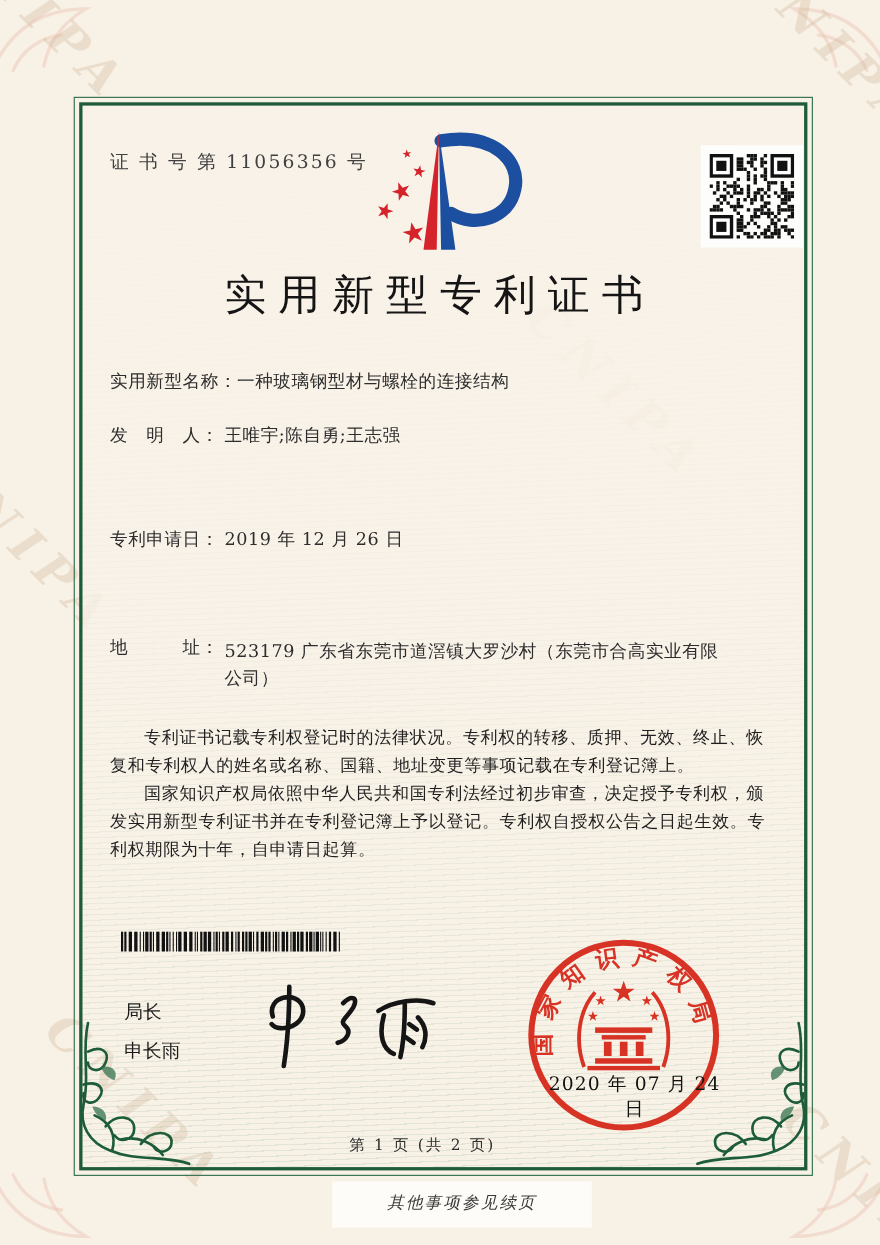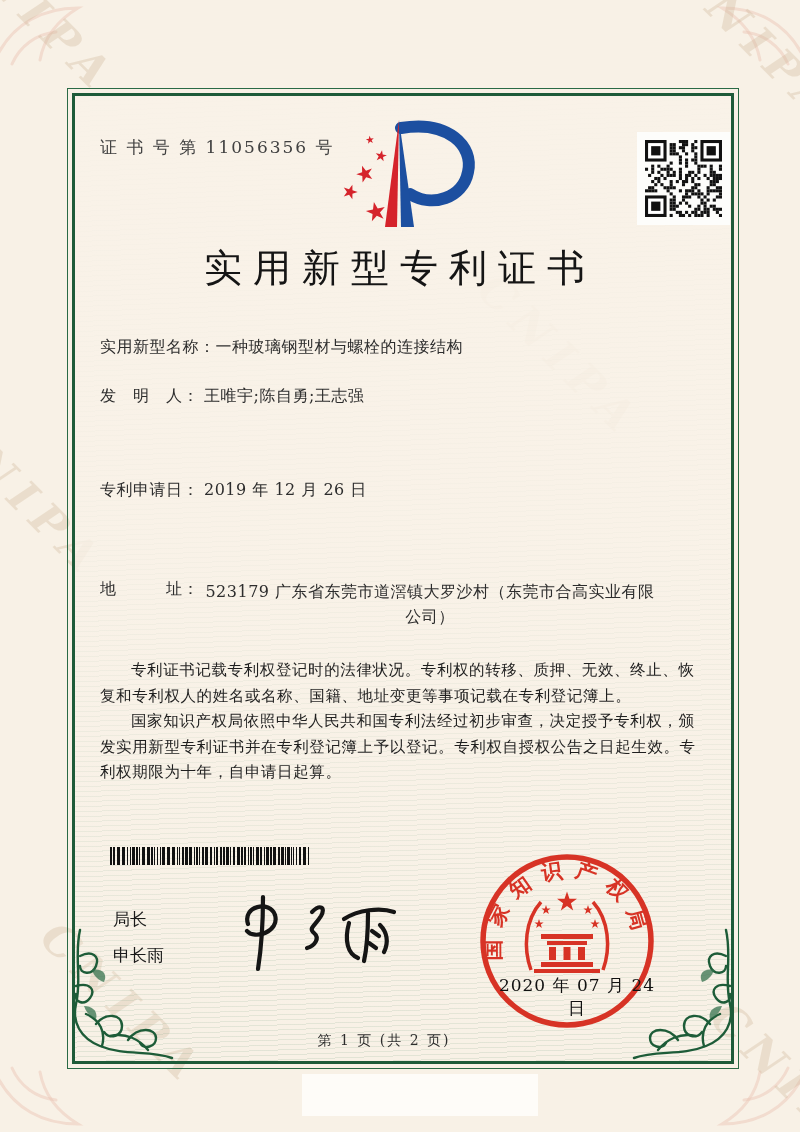--- a/index.html
+++ b/index.html
@@ -37,21 +37,21 @@
   
   .content{position:absolute;z-index:5;left:0;top:0;width:800px;height:1132px;}
   .cert-no{position:absolute;left:100px;top:136px;font-size:17px;letter-spacing:2px;color:#404040;}
   .doc-title{
     position:absolute;left:0;top:243px;width:800px;text-align:center;
     font-size:38px;font-weight:normal;letter-spacing:11px;color:#151515;
   }
   .qr-bg{position:absolute;left:637px;top:132px;width:93px;height:93px;background:#fdfdfb;}
   .field-row{position:absolute;left:100px;font-size:16px;color:#2d2d2d;white-space:nowrap;}
   .field-row .flabel{display:inline-block;min-width:104px;letter-spacing:.5px;}
-  .field-row .fvalue{display:inline-block;vertical-align:top;letter-spacing:.5px;text-align:center;}
+  .field-row .fvalue{display:inline-block;vertical-align:top;letter-spacing:.5px;}
   .field-row.wrap{white-space:normal;}
   .field-row.wrap .fvalue{width:452px;line-height:25px;}
   .grant-right{position:absolute;left:405px;top:0;}
   .paras{position:absolute;left:100px;top:658px;width:606px;}
   .paras p{
     margin:0;font-size:15.5px;line-height:25.5px;text-indent:2em;
     letter-spacing:.6px;color:#1f1f1f;font-family:"DejaVu Serif",serif;
   }
   .sig-title{position:absolute;left:113px;top:908px;font-size:17px;color:#1a1a1a;font-family:"DejaVu Sans","Liberation Sans",sans-serif;}
   .sig-name{position:absolute;left:113px;top:944px;font-size:17px;color:#1a1a1a;font-family:"DejaVu Sans","Liberation Sans",sans-serif;}
@@ -486,14 +486,15 @@
       <rect x="-26" y="26" width="52" height="5"></rect>
       <rect x="-33" y="33" width="66" height="4"></rect>
       <path d="M-36,34 C-44,12 -42,-16 -26,-34" fill="none" stroke="#d6281a" stroke-width="3.5"></path>
       <path d="M36,34 C44,12 42,-16 26,-34" fill="none" stroke="#d6281a" stroke-width="3.5"></path>
     </g>
   </svg>
   <div class="seal-date">2020 年 07 月 24 日</div>
 
   <div class="page-info">第 1 页 (共 2 页)</div>
   <div class="cont-strip"></div>
+  <div class="cont-note">其他事项参见续页</div>
 
 </div>
 
 </body></html>

